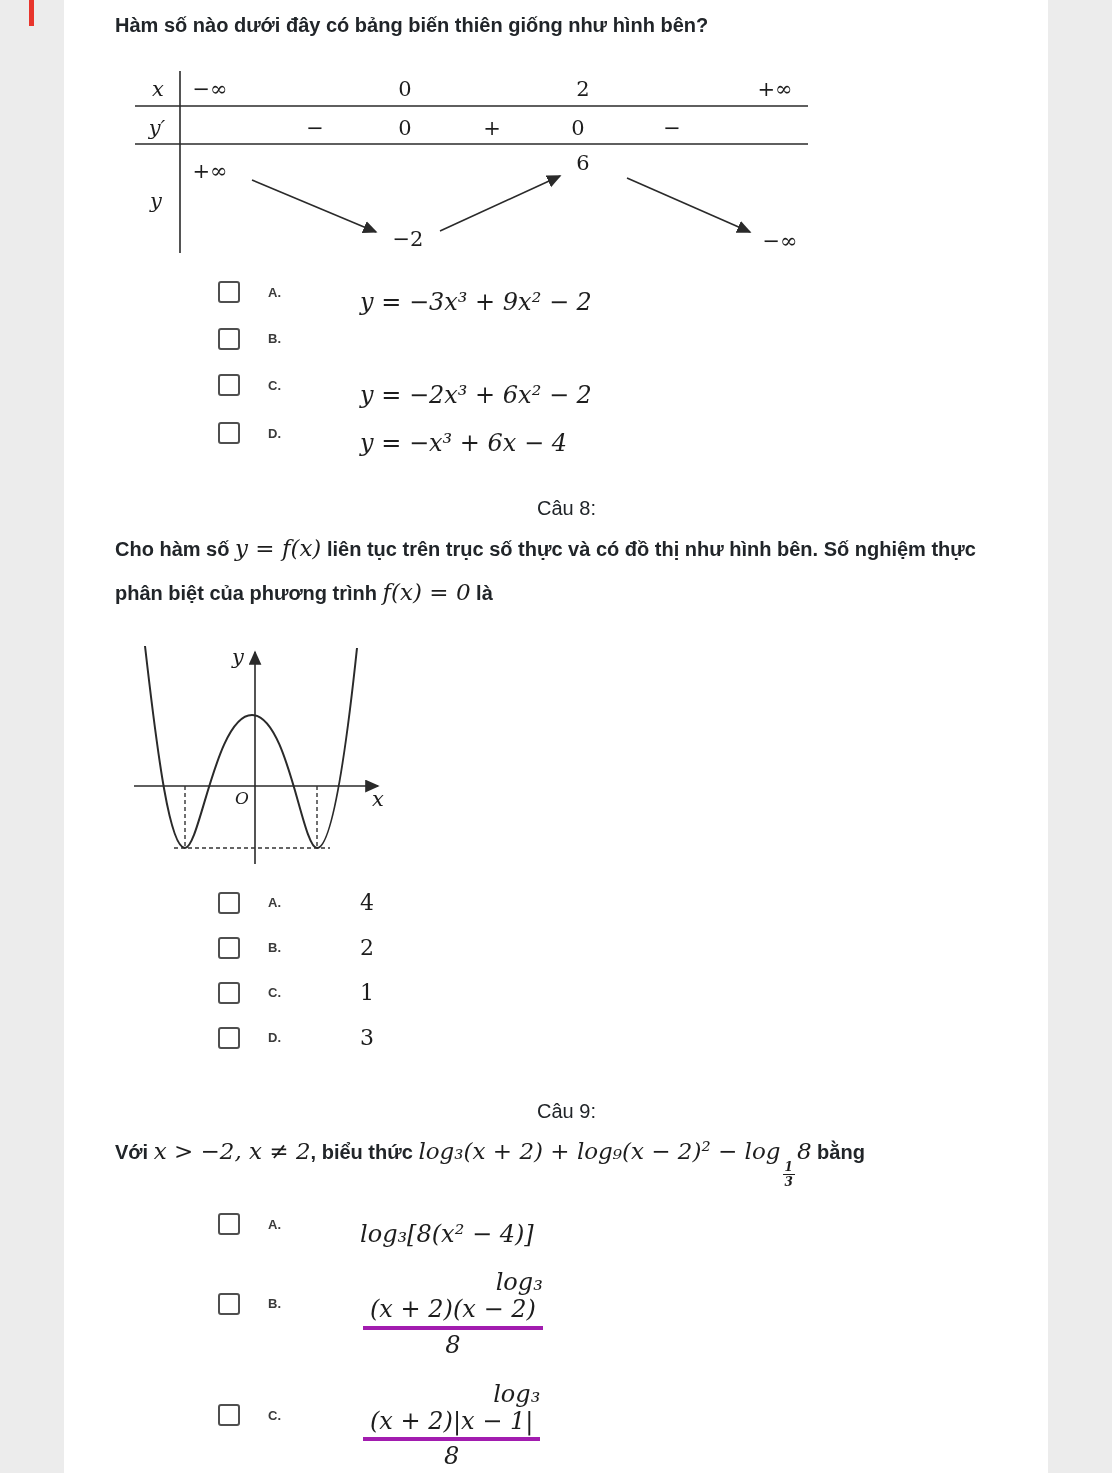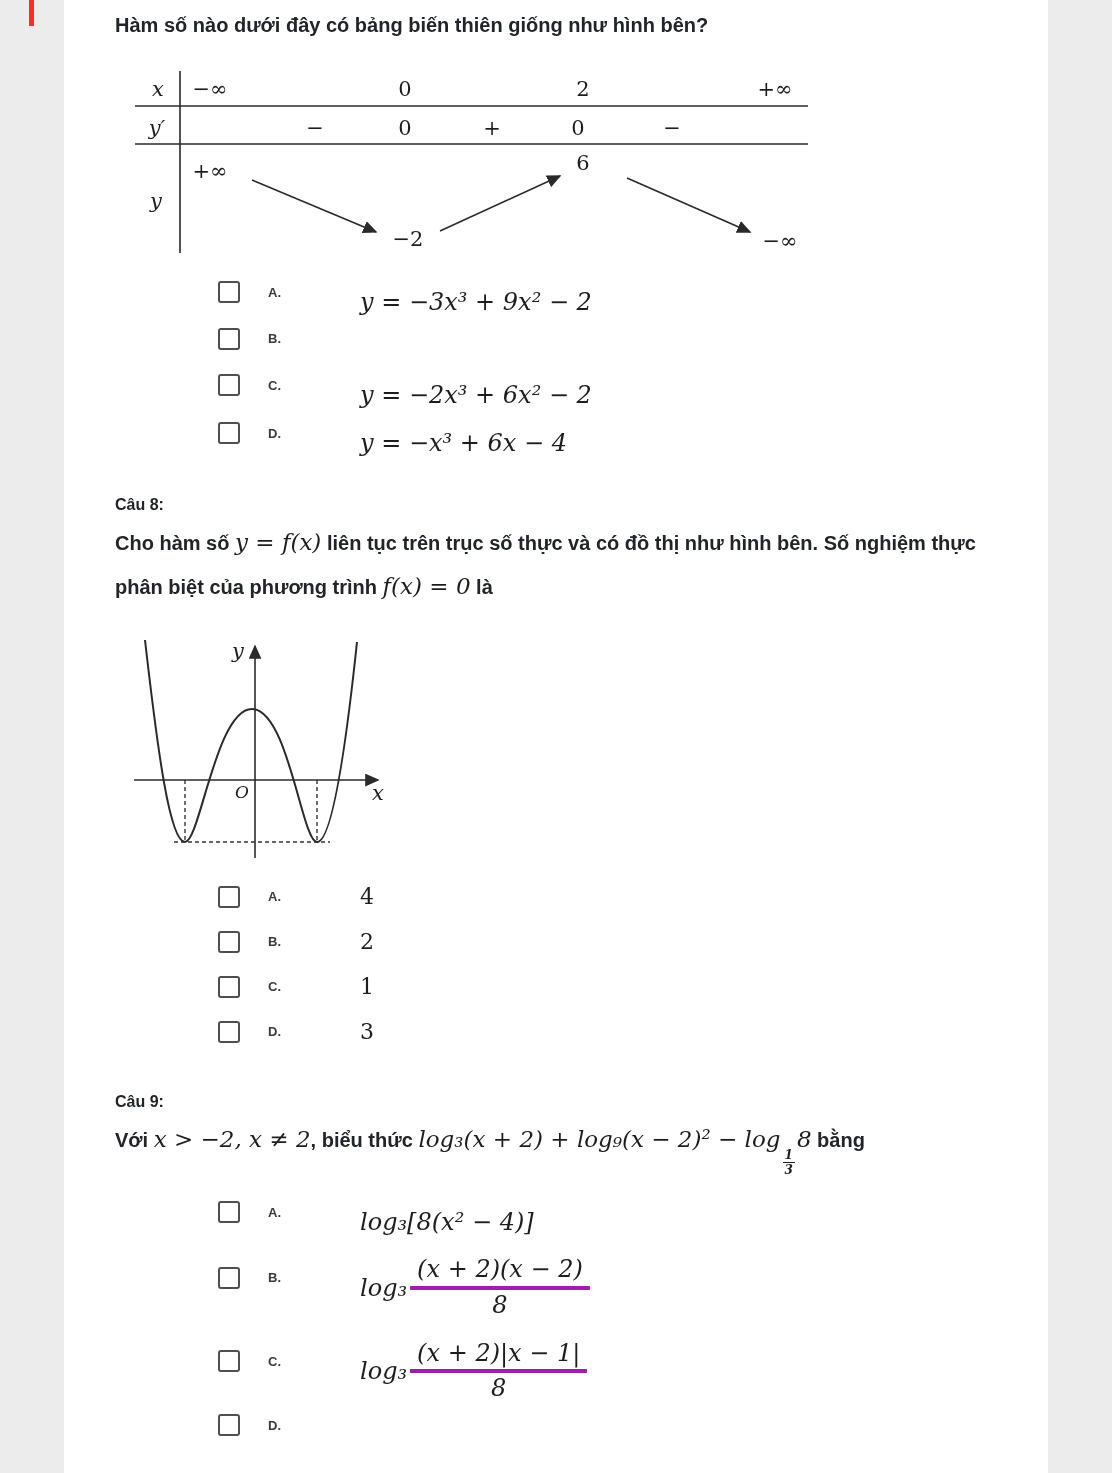--- a/index.html
+++ b/index.html
@@ -19,21 +19,21 @@
   .edge-left { left: 0; }
   .edge-right { right: 0; }
   .red-mark { position: absolute; left: 29px; top: 0; width: 5px; height: 26px; background: #e8352c; z-index: 2; }
   .content {
     position: relative;
     margin: 0 64px;
     padding: 10px 30px 10px 51px;
     background: #ffffff;
   }
   .q-text { font-size: 20px; font-weight: 700; line-height: 1.5; color: #212529; }
-  .q-heading { font-size: 16px; font-weight: 700; line-height: 1.5; color: #212529; }
+  .q-heading { font-size: 20px; font-weight: 400; line-height: 1.5; color: #212529; text-align: center; }
   .mt-q8 { margin-top: 36px; }
   .mt-q9 { margin-top: 36px; }
   .mt-q10 { margin-top: 28px; }
   .q-par { font-size: 20px; font-weight: 700; line-height: 1.9; max-width: 905px; margin-top: 4px; }
   .math {
     font-family: "DejaVu Serif", serif;
     font-style: italic;
     font-weight: 400;
     color: #1d1d1d;
   }
@@ -46,21 +46,21 @@
   .cb {
     width: 22px; height: 22px;
     border: 2px solid #4f4f4f;
     border-radius: 3px;
     background: #ffffff;
     flex: 0 0 auto;
     cursor: pointer;
   }
   .opt-letter { font-size: 13px; font-weight: 700; color: #3a3a3a; margin-left: 28px; width: 92px; flex: 0 0 auto; }
   .opt-math { font-size: 24px; margin-top: 20px; }
-  .mfrac { display: inline-flex; align-items: center; }
+  .mfrac { display: inline-flex; align-items: flex-end; flex-direction: column; }
   .val { font-family: "DejaVu Serif", serif; font-size: 22px; color: #1d1d1d; }
   .frac { display: inline-flex; flex-direction: column; text-align: center; line-height: 1.15; margin-left: 3px; }
   .frac .fnum { border-bottom: 4px solid #a21caf; padding: 0 7px 2px; }
   .frac .fden { padding-top: 2px; }
   .subfrac {
     display: inline-flex; flex-direction: column; text-align: center;
     font-family: "DejaVu Serif", serif; font-style: italic; color: #1d1d1d;
     font-size: 12px; line-height: 1; vertical-align: -12px; margin: 0 2px;
   }
   .sfn { border-bottom: 1px solid #1d1d1d; padding: 0 2px 1px; }

